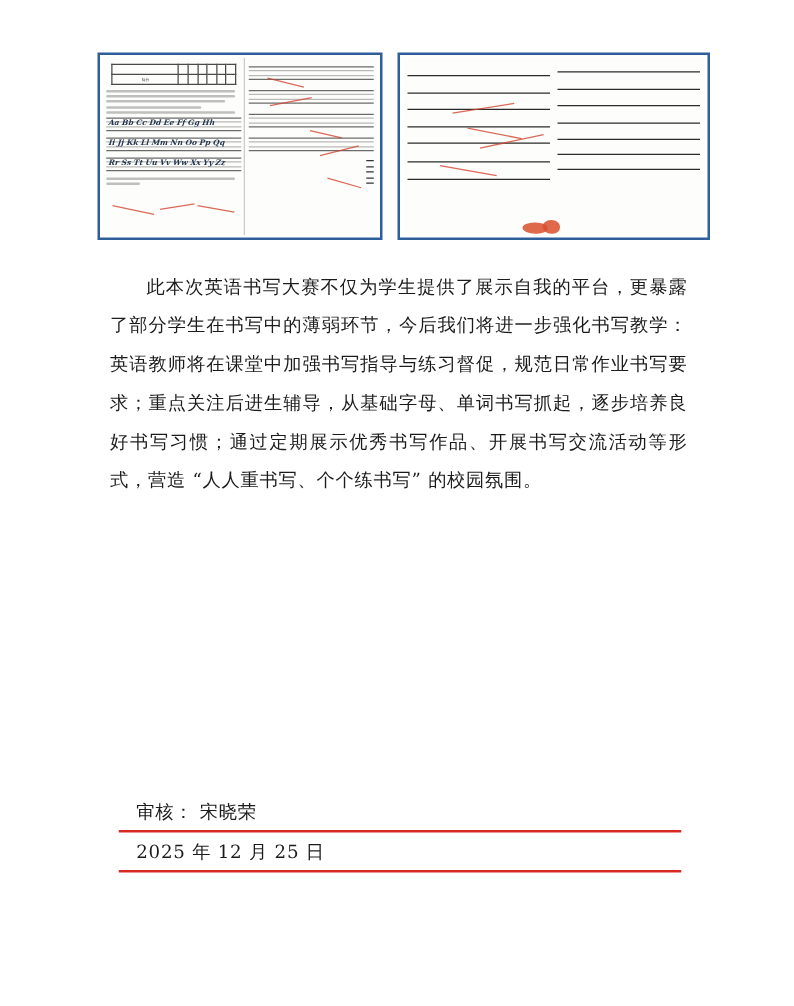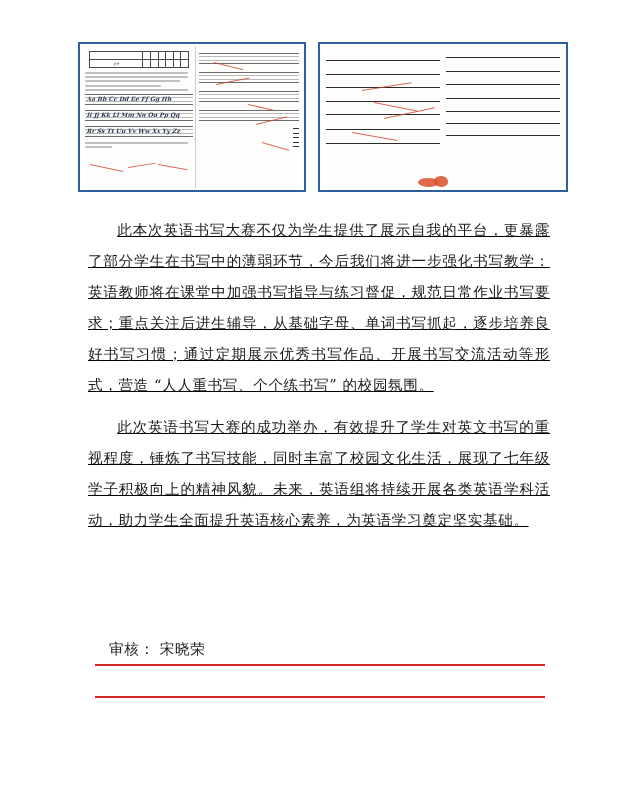--- a/index.html
+++ b/index.html
@@ -175,21 +175,20 @@
     white-space: nowrap;
     overflow: hidden;
   }
 
   
   .body-text {
     position: absolute;
     left: 88px;
     top: 214px;
     width: 462px;
-    text-decoration: underline;
   }
   .para {
     font-family: "DejaVu Serif", "Liberation Serif", serif;
     font-size: 14.6px;
     line-height: 31px;
     color: #1b1b1b;
     text-align: justify;
     text-justify: inter-ideograph;
     text-indent: 2em;
     margin: 0 0 11px 0;
@@ -489,26 +488,26 @@
         <div class="stroke" style="left:30px;top:86px;width:46px;transform:rotate(10deg);"></div>
         <div class="blob" style="left:96px;top:132px;width:20px;height:9px;"></div>
         <div class="blob" style="left:112px;top:130px;width:14px;height:11px;"></div>
       </div>
     </div>
 
   </div>
 
   <div class="body-text">
     <p class="para">此本次英语书写大赛不仅为学生提供了展示自我的平台，更暴露了部分学生在书写中的薄弱环节，今后我们将进一步强化书写教学：英语教师将在课堂中加强书写指导与练习督促，规范日常作业书写要求；重点关注后进生辅导，从基础字母、单词书写抓起，逐步培养良好书写习惯；通过定期展示优秀书写作品、开展书写交流活动等形式，营造 “人人重书写、个个练书写” 的校园氛围。</p>
-    <p class="para">此次英语书写大赛的成功举办，有效提升了学生对英文书写的重视程度，锤炼了书写技能，同时丰富了校园文化生活，展现了七年级学子积极向上的精神风貌。未来，英语组将持续开展各类英语学科活动，助力学生全面提升英语核心素养，为英语学习奠定坚实基础。</p>
   </div>
 
   <div class="footer">
     <div class="foot-row">
       <div class="foot-cell-right">审核： 宋晓荣</div>
     </div>
     <div class="red-rule"></div>
     <div class="foot-row">
+      <div class="foot-cell-right">2025 年 12 月 25 日</div>
     </div>
     <div class="red-rule thin"></div>
   </div>
 
 </div>
 
 </body></html>

